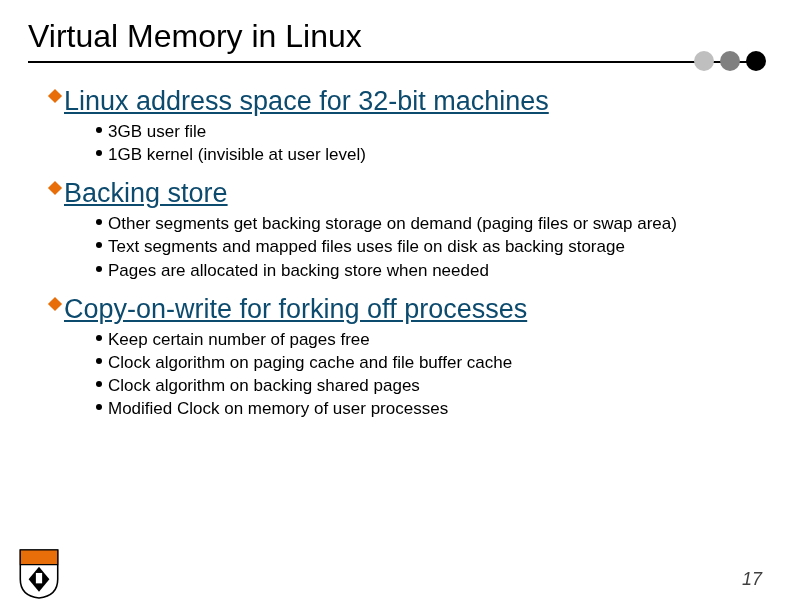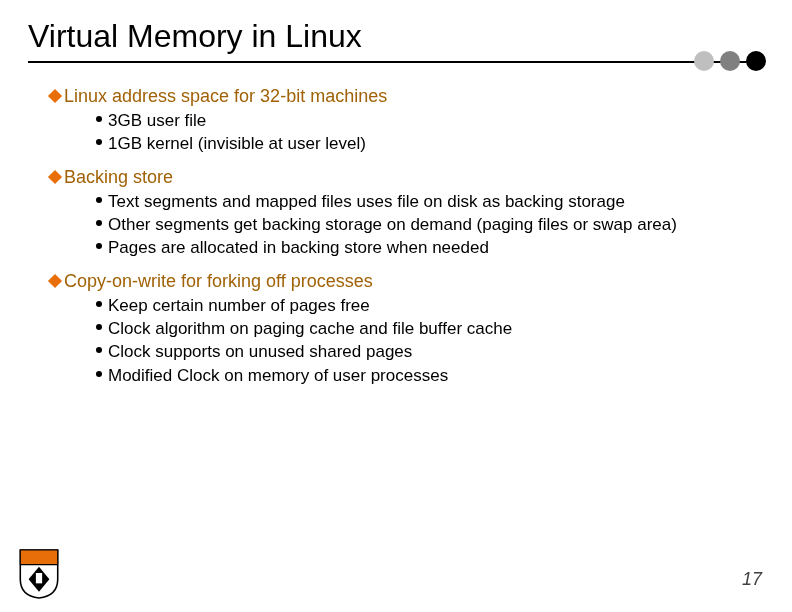--- a/index.html
+++ b/index.html
@@ -56,23 +56,24 @@
     margin: 4px 0 2px 0;
   }
   .l1 .bullet-diamond {
     flex: 0 0 auto;
     width: 18px;
     display: flex;
     justify-content: center;
     padding-top: 6px;
   }
   .l1 .text {
-    font-size: 18px;
-    color: #a16207;
+    font-size: 27px;
+    color: #0c4a6e;
     line-height: 1.25;
+    text-decoration: underline;
   }
 
   .l2 {
     display: flex;
     align-items: flex-start;
     margin: 2px 0 2px 44px;
   }
   .l2 .bullet-dot {
     flex: 0 0 auto;
     width: 18px;
@@ -154,25 +155,25 @@
     <div class="group-gap"></div>
 
     <div class="l1">
       <span class="bullet-diamond">
           <span class="diamond"></span>
         </span>
       <span class="text">Backing store</span>
     </div>
     <div class="l2">
       <span class="bullet-dot"></span>
+      <span class="text">Other segments get backing storage on demand (paging files or swap area)</span>
+    </div>
+    <div class="l2">
+      <span class="bullet-dot"></span>
       <span class="text">Text segments and mapped files uses file on disk as backing storage</span>
-    </div>
-    <div class="l2">
-      <span class="bullet-dot"></span>
-      <span class="text">Other segments get backing storage on demand (paging files or swap area)</span>
     </div>
     <div class="l2">
       <span class="bullet-dot"></span>
       <span class="text">Pages are allocated in backing store when needed</span>
     </div>
 
     <div class="group-gap"></div>
 
     <div class="l1">
       <span class="bullet-diamond">
@@ -185,21 +186,21 @@
     <div class="l2">
       <span class="bullet-dot"></span>
       <span class="text">Keep certain number of pages free</span>
     </div>
     <div class="l2">
       <span class="bullet-dot"></span>
       <span class="text">Clock algorithm on paging cache and file buffer cache</span>
     </div>
     <div class="l2">
       <span class="bullet-dot"></span>
-      <span class="text">Clock supports on unused shared pages</span>
+      <span class="text">Clock algorithm on backing shared pages</span>
     </div>
     <div class="l2">
       <span class="bullet-dot"></span>
       <span class="text">Modified Clock on memory of user processes</span>
     </div>
 
   </div>
 
   <div class="page-num">17</div>
 

